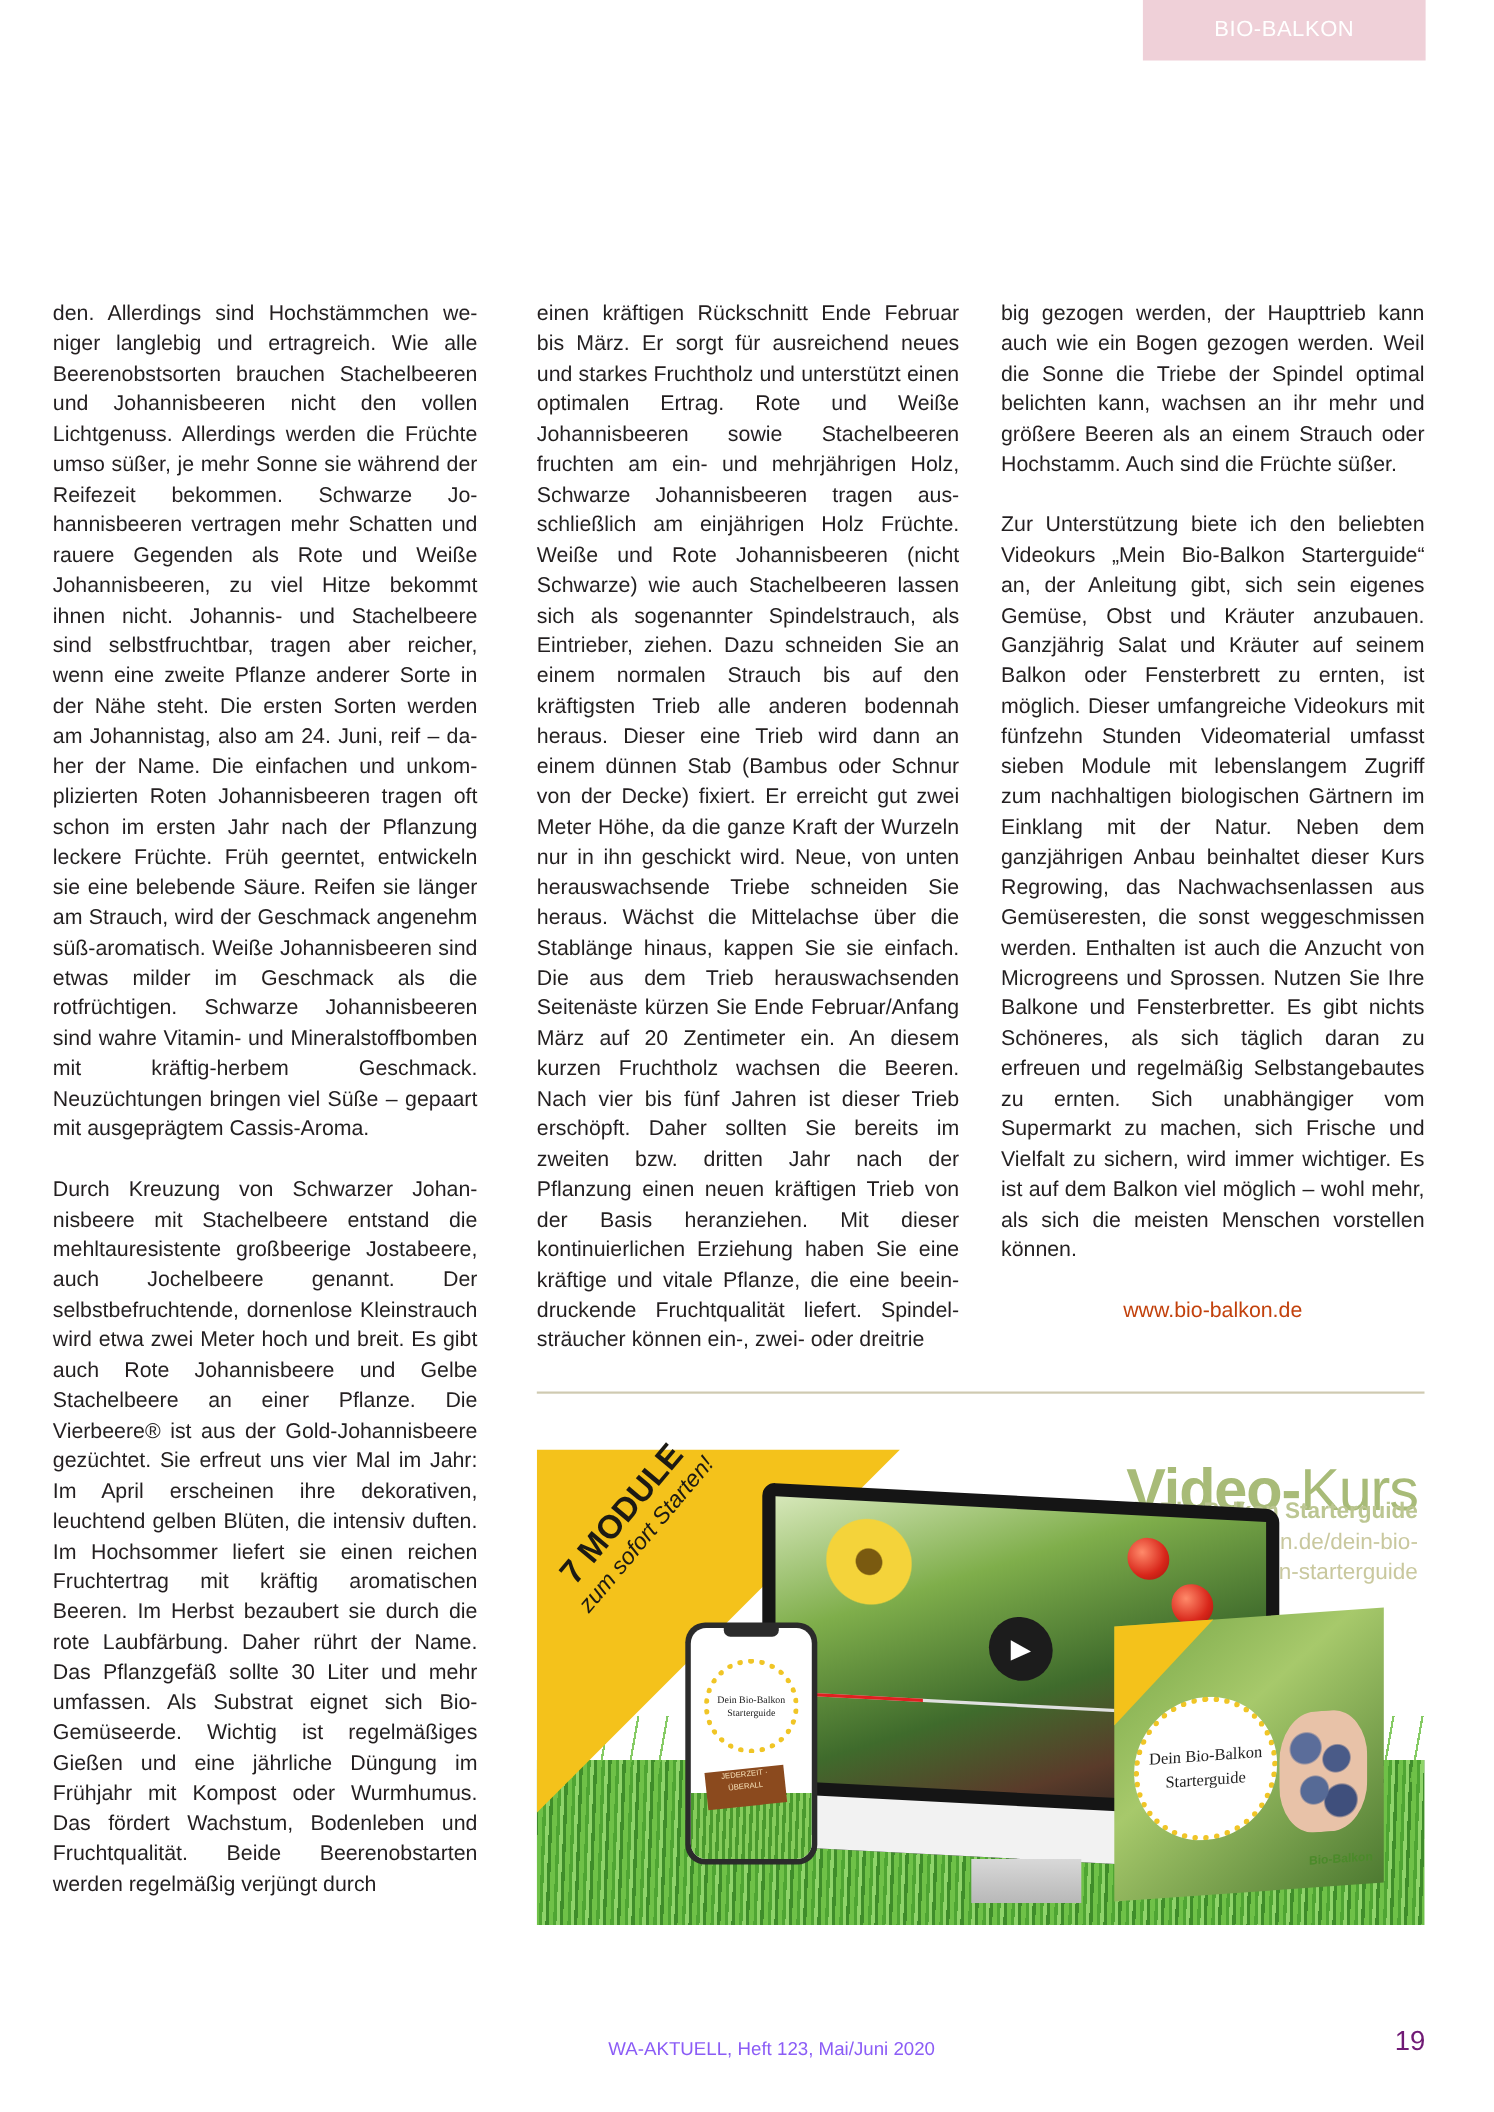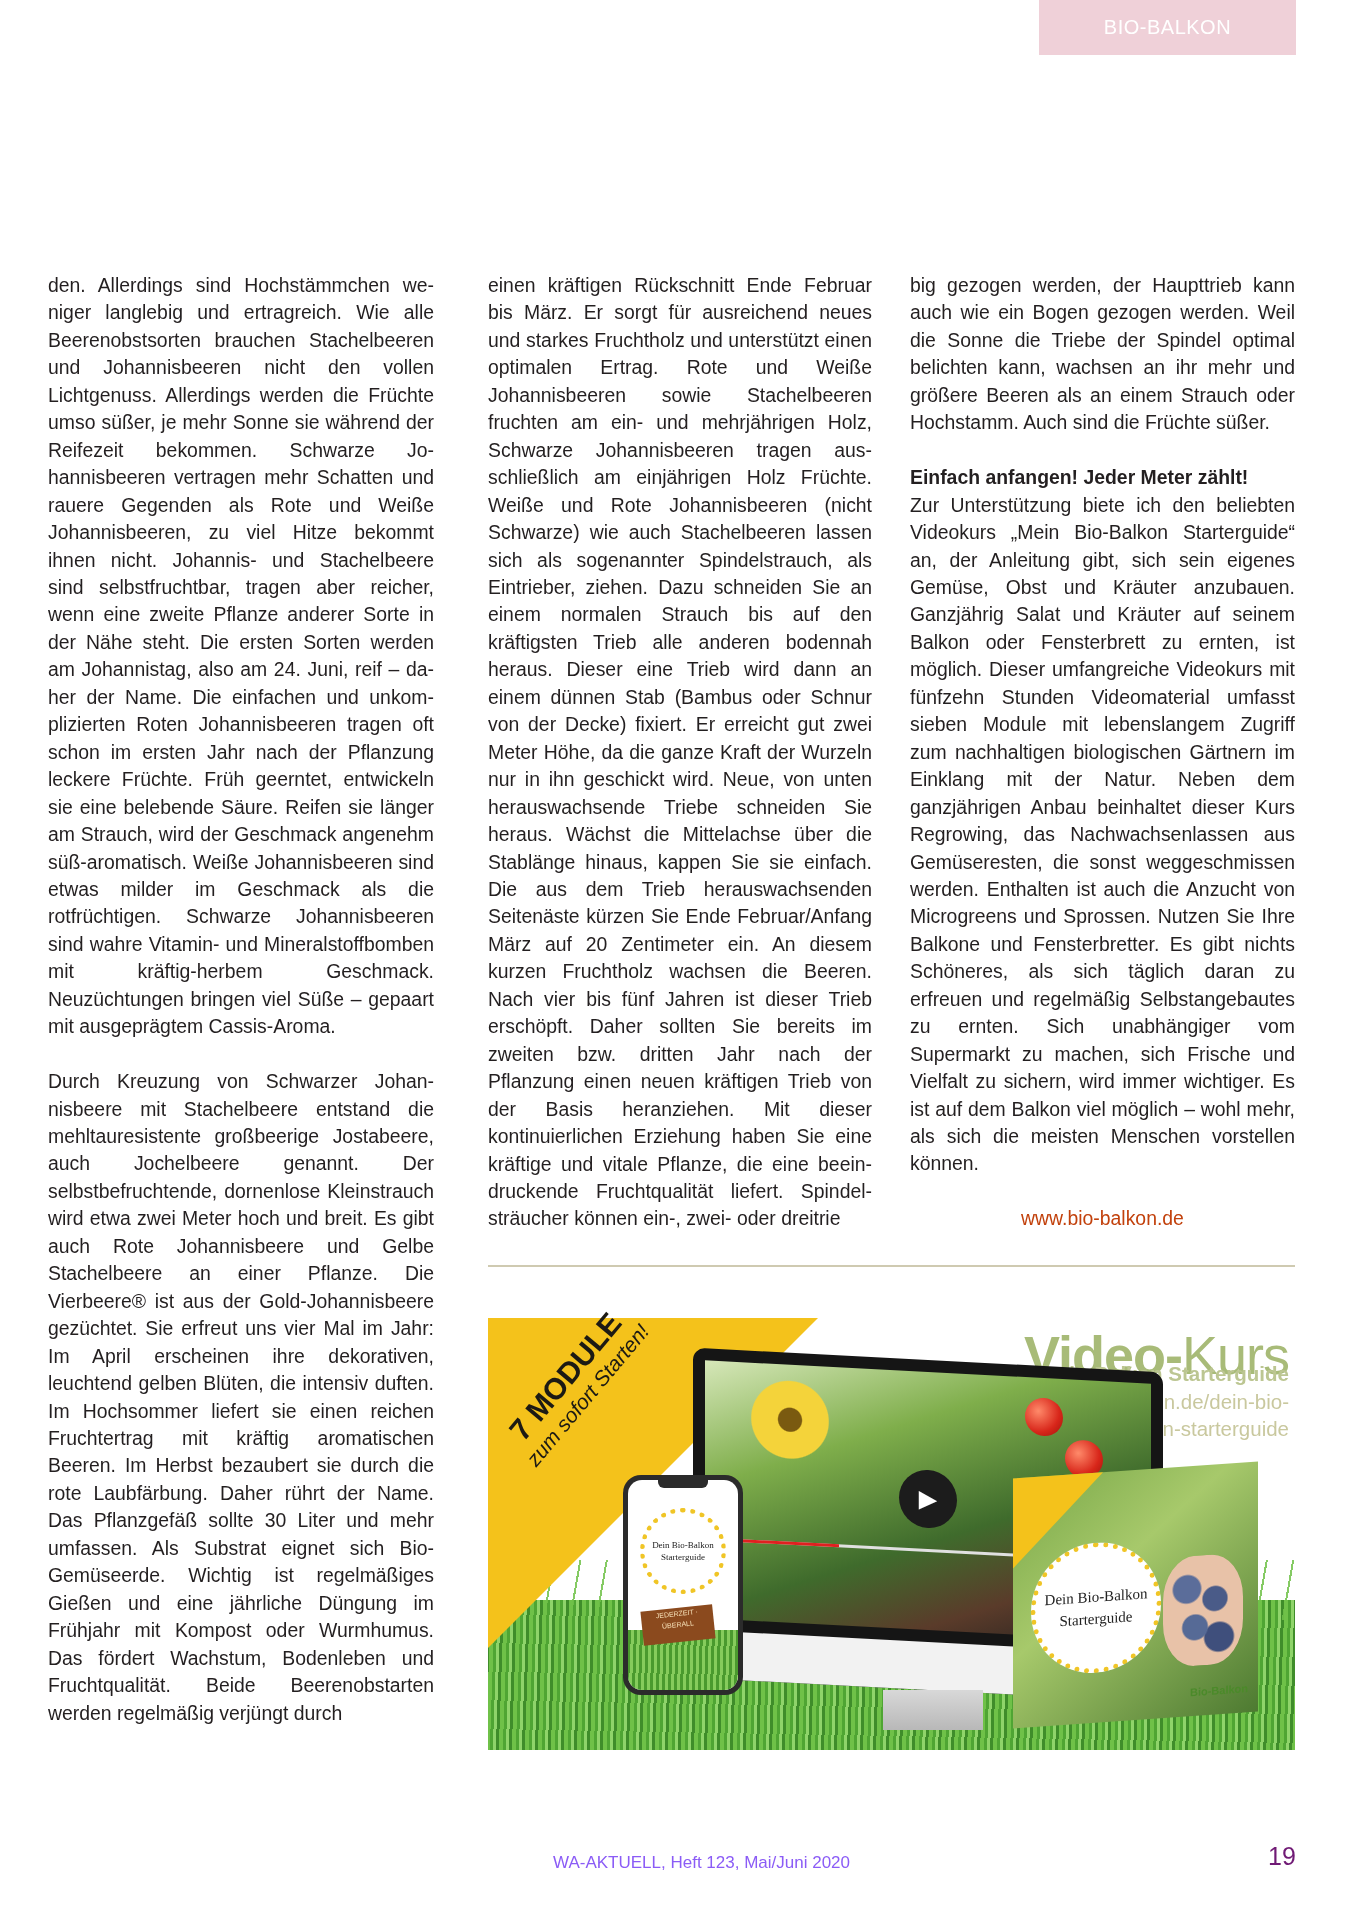--- a/index.html
+++ b/index.html
@@ -131,21 +131,20 @@
   <p>Durch Kreuzung von Schwarzer Johan­nisbeere mit Stachelbeere entstand die mehltauresistente großbeerige Jo­stabeere, auch Jochelbeere genannt. Der selbstbefruchtende, dornenlose Klein­strauch wird etwa zwei Meter hoch und breit. Es gibt auch Rote Johannisbeere und Gelbe Stachelbeere an einer Pflanze. Die Vierbeere® ist aus der Gold-Johannis­beere gezüchtet. Sie erfreut uns vier Mal im Jahr: Im April erscheinen ihre dekorati­ven, leuchtend gelben Blüten, die intensiv duften. Im Hochsommer liefert sie einen reichen Fruchtertrag mit kräftig aroma­tischen Beeren. Im Herbst bezaubert sie durch die rote Laubfärbung. Daher rührt der Name. Das Pflanzgefäß sollte 30 Liter und mehr umfassen. Als Substrat eignet sich Bio-Gemüseerde. Wichtig ist regelmä­ßiges Gießen und eine jährliche Düngung im Frühjahr mit Kompost oder Wurmhu­mus. Das fördert Wachstum, Bodenleben und Fruchtqualität. Beide Beerenobstar­ten werden regelmäßig verjüngt durch</p>
 </div>
 
 <div class="col" id="col2">
   <p>einen kräftigen Rückschnitt Ende Februar bis März. Er sorgt für ausreichend neues und starkes Fruchtholz und unterstützt einen optimalen Ertrag. Rote und Wei­ße Johannisbeeren sowie Stachelbeeren fruchten am ein- und mehrjährigen Holz, Schwarze Johannisbeeren tragen aus­schließlich am einjährigen Holz Früchte. Weiße und Rote Johannisbeeren (nicht Schwarze) wie auch Stachelbeeren las­sen sich als sogenannter Spindelstrauch, als Eintrieber, ziehen. Dazu schneiden Sie an einem normalen Strauch bis auf den kräftigsten Trieb alle anderen boden­nah heraus. Dieser eine Trieb wird dann an einem dünnen Stab (Bambus oder Schnur von der Decke) fixiert. Er erreicht gut zwei Meter Höhe, da die ganze Kraft der Wurzeln nur in ihn geschickt wird. Neue, von unten herauswachsende Triebe schneiden Sie heraus. Wächst die Mittel­achse über die Stablänge hinaus, kappen Sie sie einfach. Die aus dem Trieb heraus­wachsenden Seitenäste kürzen Sie Ende Februar/Anfang März auf 20 Zentimeter ein. An diesem kurzen Fruchtholz wach­sen die Beeren. Nach vier bis fünf Jahren ist dieser Trieb erschöpft. Daher sollten Sie bereits im zweiten bzw. dritten Jahr nach der Pflanzung einen neuen kräftigen Trieb von der Basis heranziehen. Mit dieser kontinuierlichen Erziehung haben Sie eine kräftige und vitale Pflanze, die eine beein­druckende Fruchtqualität liefert. Spindel­sträucher können ein-, zwei- oder dreitrie­</p>
 </div>
 
 <div class="col" id="col3">
   <p>big gezogen werden, der Haupttrieb kann auch wie ein Bogen gezogen werden. Weil die Sonne die Triebe der Spindel optimal belichten kann, wachsen an ihr mehr und größere Beeren als an einem Strauch oder Hochstamm. Auch sind die Früchte süßer.</p>
   <div class="gap"></div>
-  <p class="bold-head">Einfach anfangen! Jeder Meter zählt!</p>
   <p>Zur Unterstützung biete ich den beliebten Videokurs „Mein Bio-Balkon Starterguide“ an, der Anleitung gibt, sich sein eigenes Gemüse, Obst und Kräuter anzubauen. Ganzjährig Salat und Kräuter auf seinem Balkon oder Fensterbrett zu ernten, ist möglich. Dieser umfangreiche Videokurs mit fünfzehn Stunden Videomaterial um­fasst sieben Module mit lebenslangem Zugriff zum nachhaltigen biologischen Gärtnern im Einklang mit der Natur. Ne­ben dem ganzjährigen Anbau beinhaltet dieser Kurs Regrowing, das Nachwachsen­lassen aus Gemüseresten, die sonst weg­geschmissen werden. Enthalten ist auch die Anzucht von Microgreens und Spros­sen. Nutzen Sie Ihre Balkone und Fenster­bretter. Es gibt nichts Schöneres, als sich täglich daran zu erfreuen und regelmäßig Selbstangebautes zu ernten. Sich unab­hängiger vom Supermarkt zu machen, sich Frische und Vielfalt zu sichern, wird immer wichtiger. Es ist auf dem Balkon viel möglich – wohl mehr, als sich die meisten Menschen vorstellen können.</p>
   <div class="gap"></div>
   <p class="link">www.bio-balkon.de</p>
 </div>
 
 <div class="divider"></div>
 
 <div class="ad">
   <div class="grass"></div>
 

